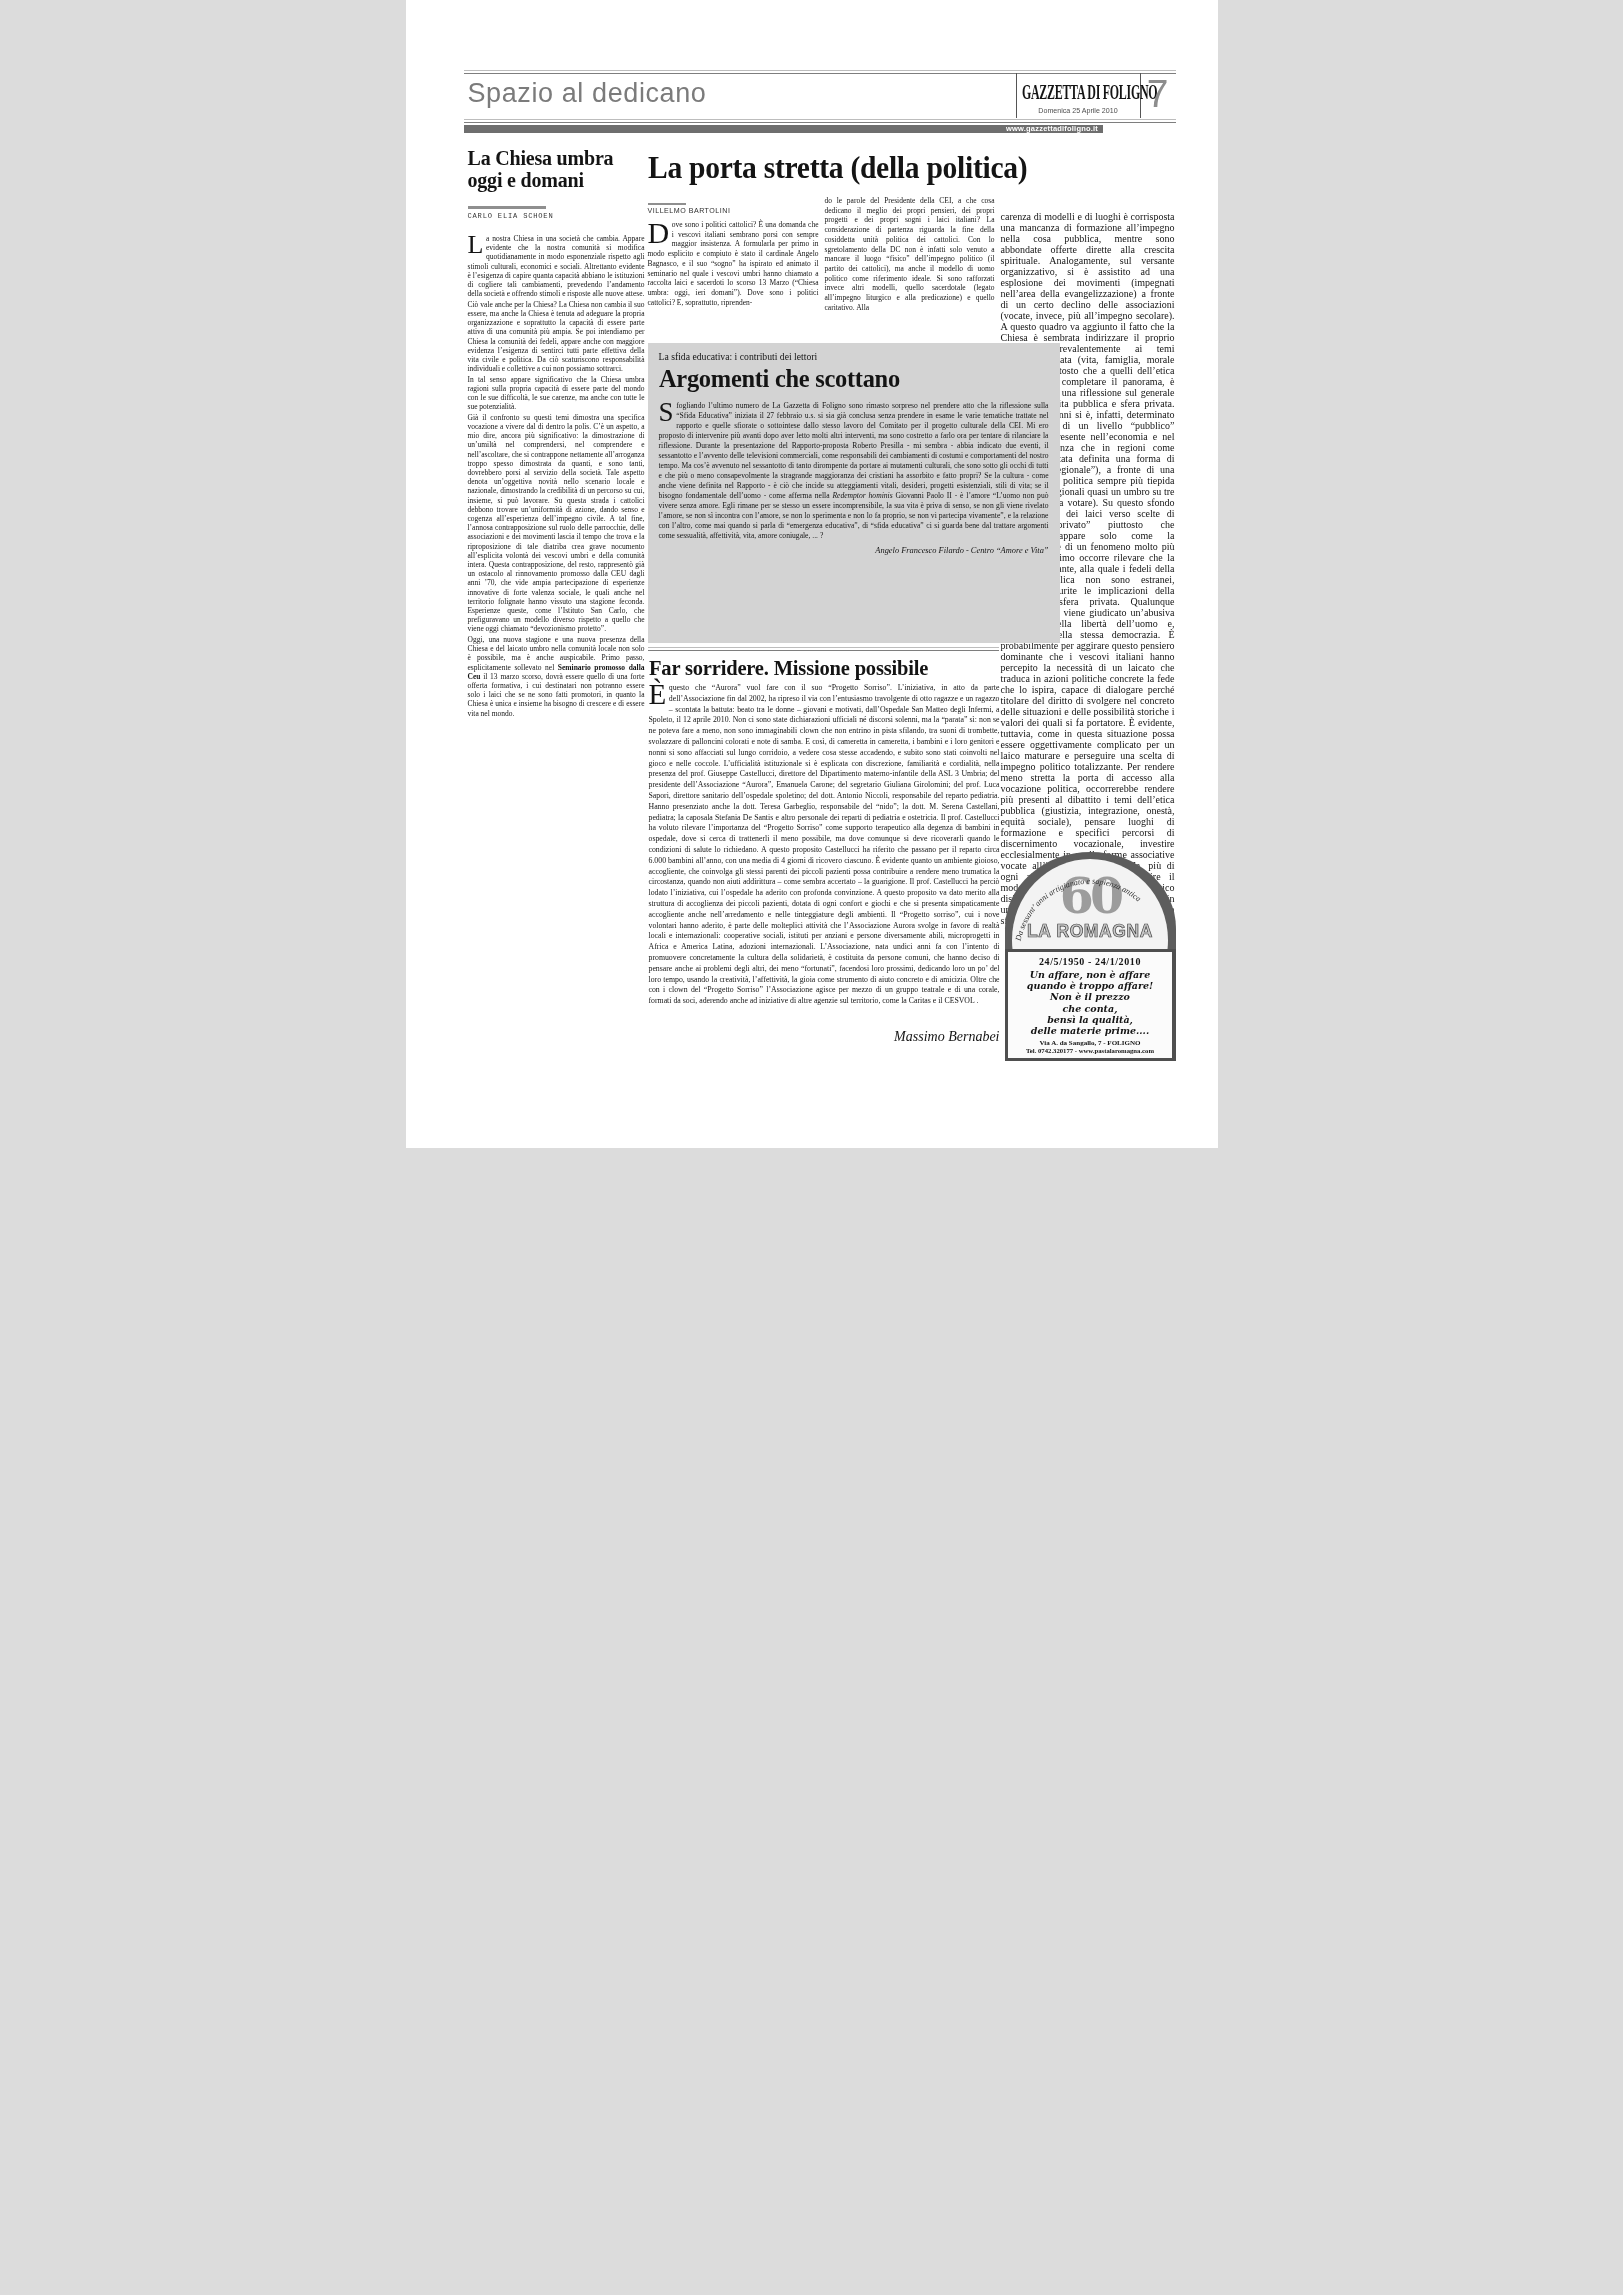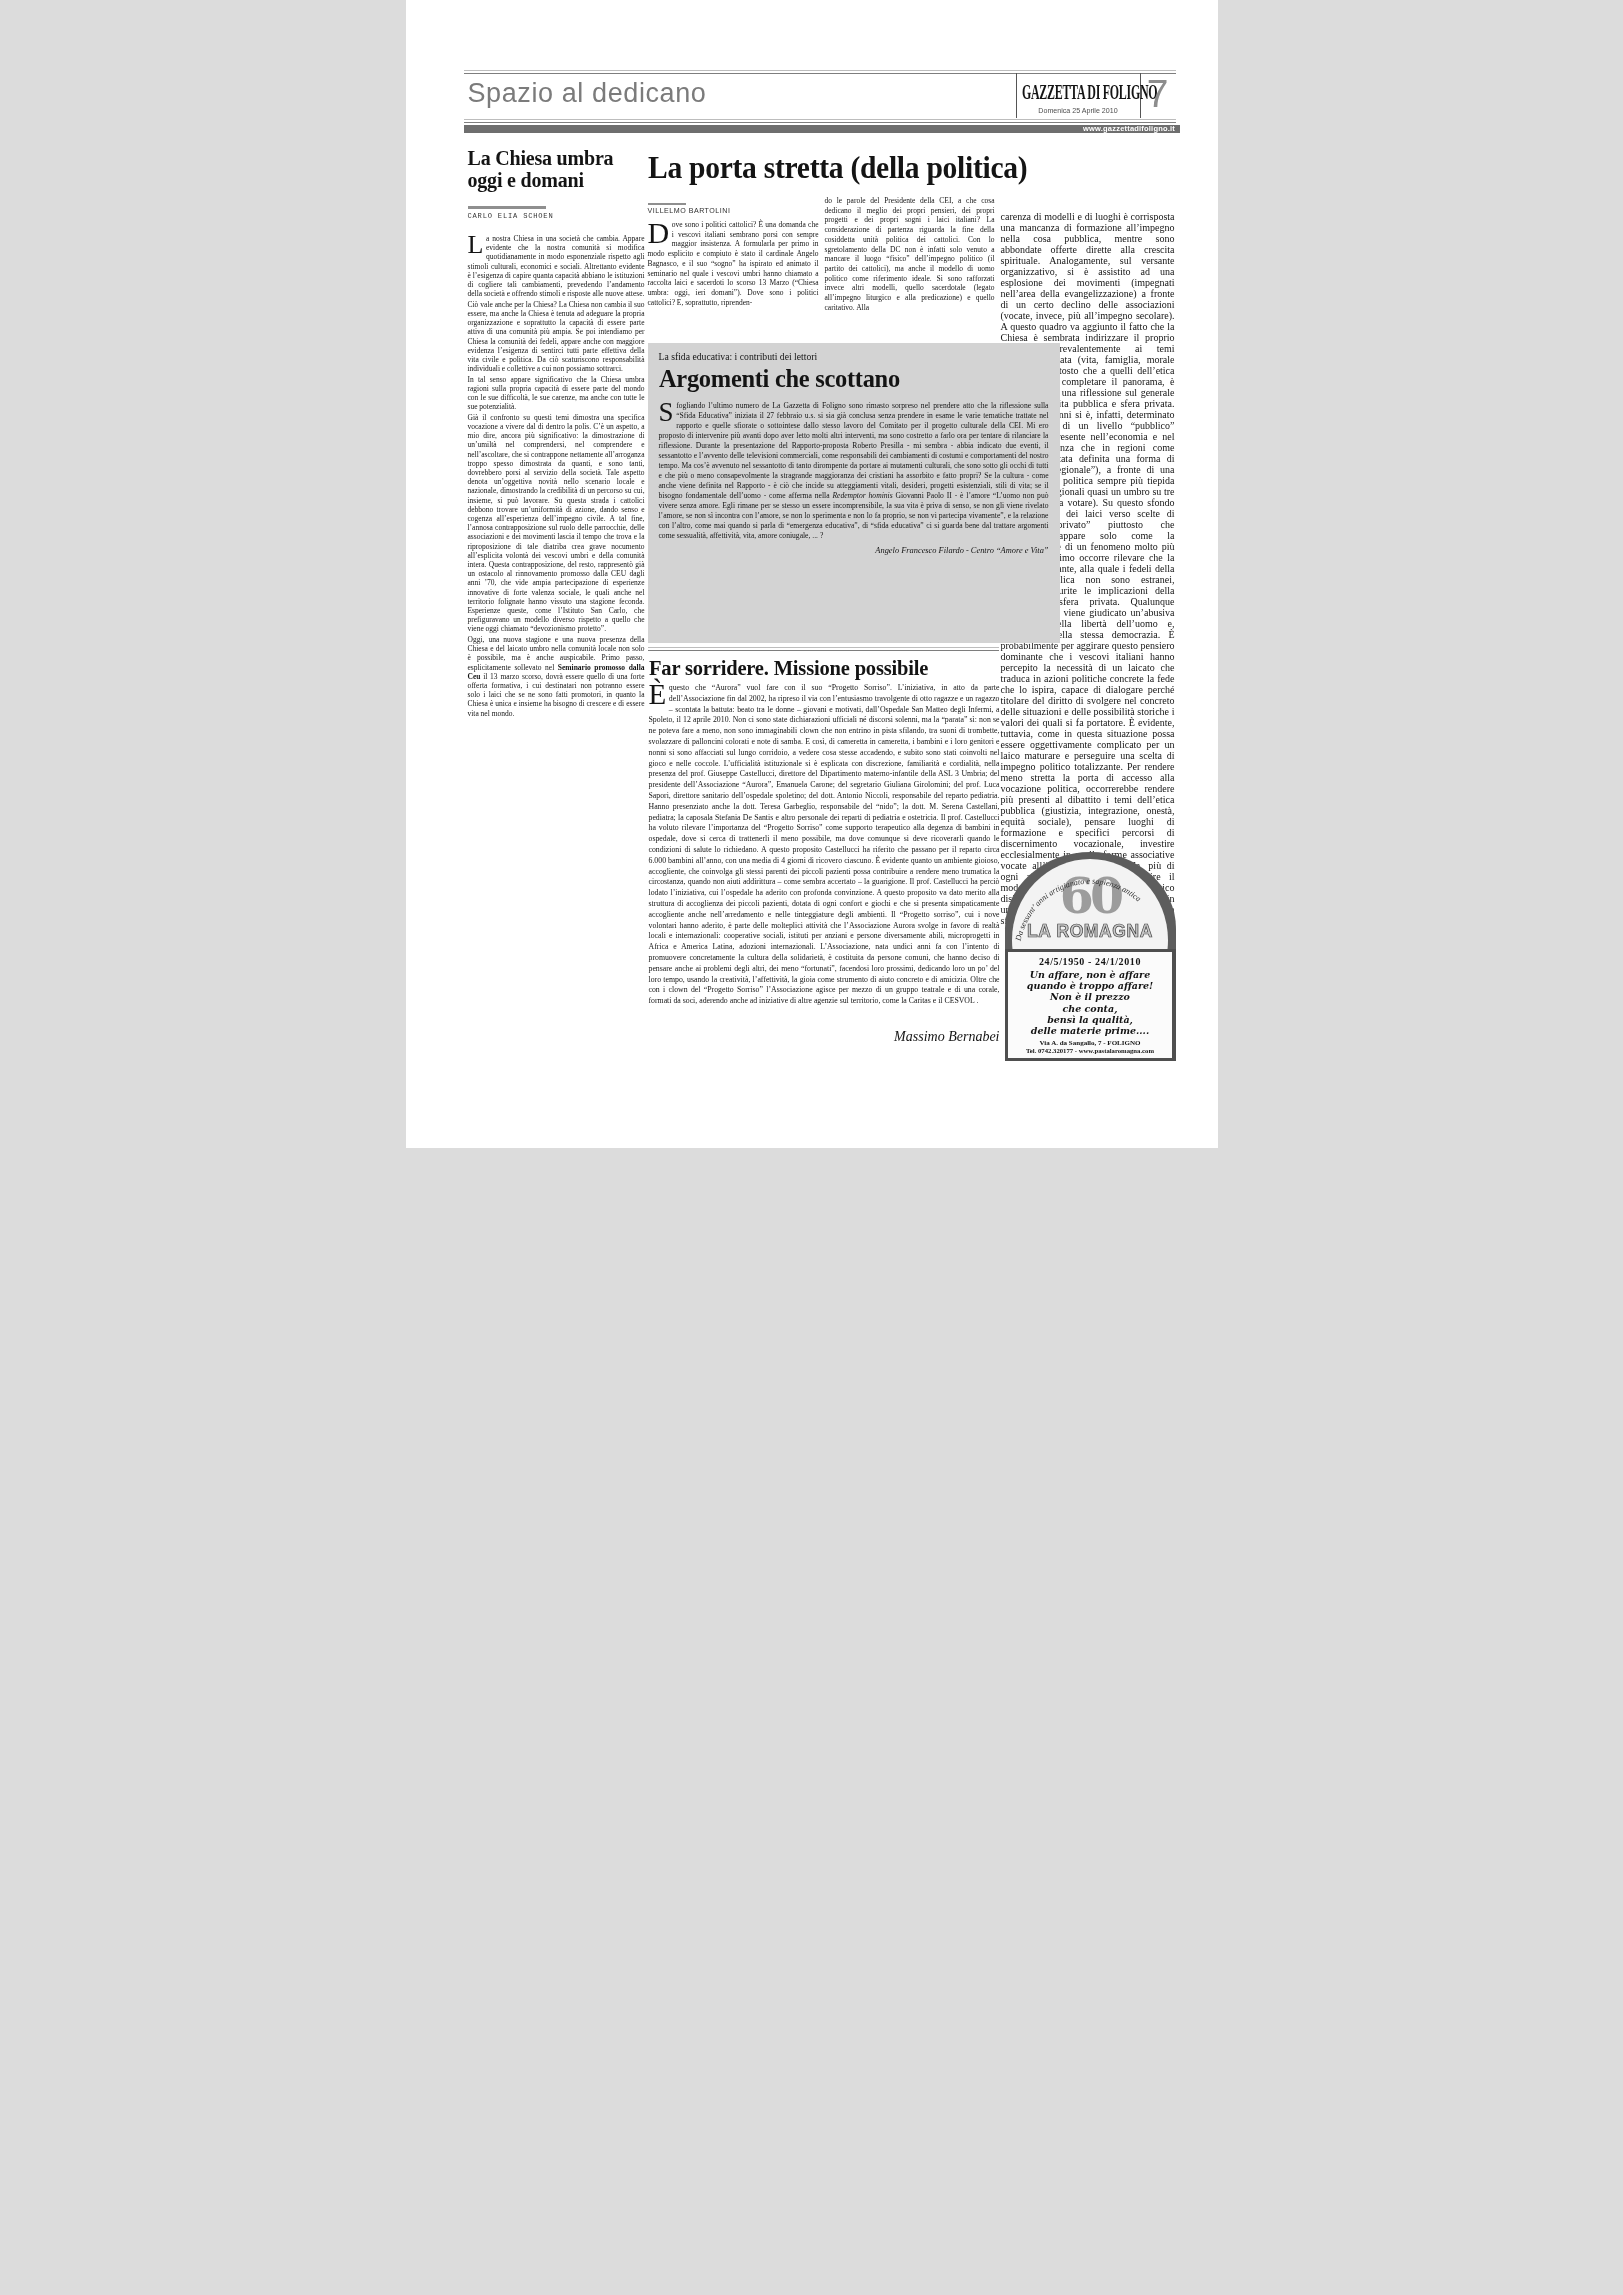--- a/index.html
+++ b/index.html
@@ -72,21 +72,21 @@
   <div class="abs dbl-rule" style="left:58px;top:70px;width:712px;"></div>
   <div class="abs section-title" style="left:62px;top:78px;">Spazio al dedicano</div>
 
   <div class="abs masthead" style="left:610px;top:73px;width:123px;height:45px;">
     <div class="masthead-title">GAZZETTA DI FOLIGNO</div>
     <div class="masthead-date">Domenica 25 Aprile 2010</div>
   </div>
   <div class="abs page-number" style="left:734px;top:73px;width:36px;">7</div>
 
   <div class="abs dbl-rule" style="left:58px;top:119px;width:712px;"></div>
-  <div class="abs site-bar" style="left:58px;top:125px;width:716px;">
+  <div class="abs site-bar" style="left:58px;top:125px;width:639px;">
     <span>www.gazzettadifoligno.it</span>
   </div>
 
   <div class="abs art-title-left" style="left:62px;top:147px;width:179px;">
     <div>La Chiesa umbra</div>
     <div>oggi e domani</div>
   </div>
   <div class="abs thick-rule" style="left:62px;top:206px;width:78px;"></div>
   <div class="abs byline" style="left:62px;top:212px;">CARLO ELIA SCHOEN</div>
 

